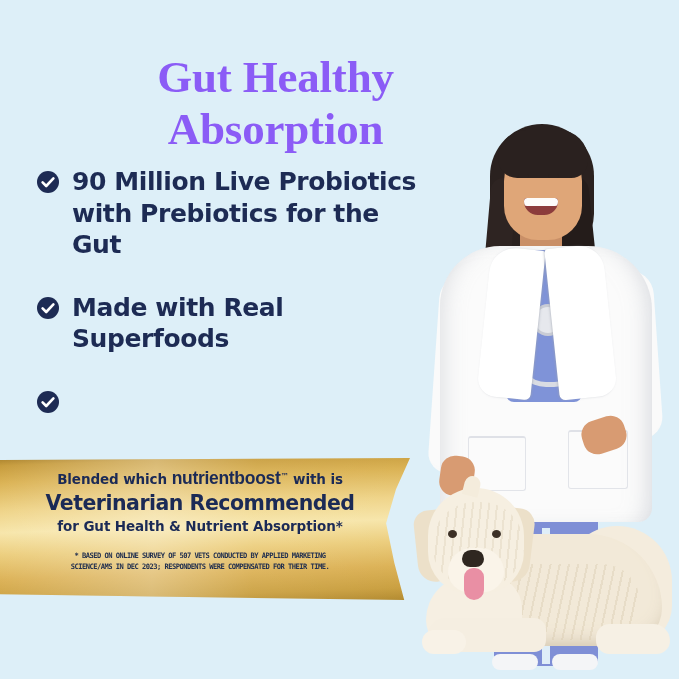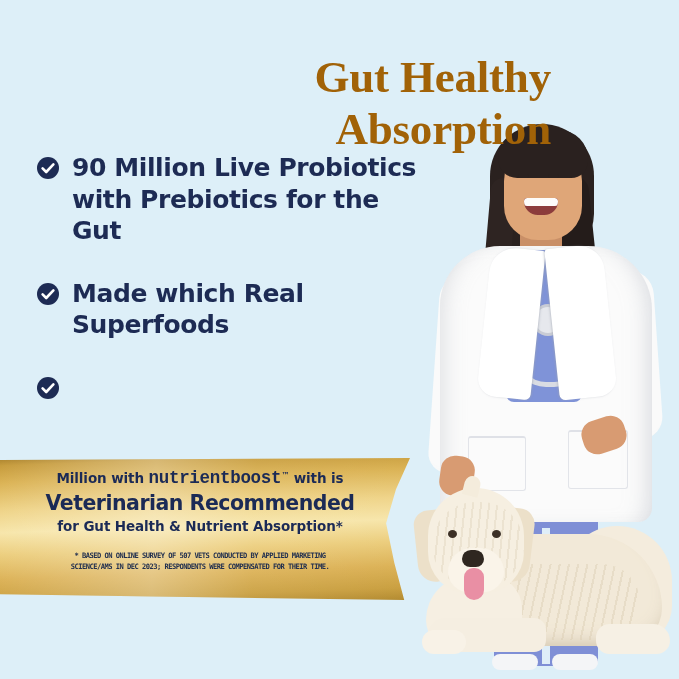--- a/index.html
+++ b/index.html
@@ -363,35 +363,35 @@
         rgba(212,198,170,.30) 0 2px,
         rgba(212,198,170,0) 2px 8px);
   }
 
   
   .headline {
     position: absolute;
     left: 0;
     top: 22px;
     width: 551px;
-    text-align: right;
+    text-align: center;
     font-family: "Liberation Serif", "DejaVu Serif", serif;
     font-weight: bold;
     font-size: 45px;
     line-height: 1.15;
-    color: #a16207;
+    color: #8b5cf6;
     letter-spacing: -0.2px;
   }
   .headline .line { display: block; }
 
   
   .bullets {
     position: absolute;
     left: 36px;
-    top: 152px;
+    top: 166px;
     width: 400px;
   }
   .bullet {
     display: flex;
     align-items: flex-start;
     margin-bottom: 31px;
   }
   .bullet .check-icon {
     flex: 0 0 auto;
     width: 24px;
@@ -451,21 +451,21 @@
     color: #1b2a56;
   }
   .ribbon-line1 {
     font-family: "DejaVu Sans", "Liberation Sans", sans-serif;
     font-weight: bold;
     font-size: 13.5px;
     letter-spacing: -0.1px;
     line-height: 1.3;
   }
   .ribbon-brand {
-    font-family: Liberation Mono, monospace;
+    font-family: Liberation Sans, sans-serif;
     font-weight: bold;
     font-size: 17.5px;
     letter-spacing: -0.3px;
     margin-top: 41px;
   }
   .ribbon-tm {
     font-size: 8px;
     vertical-align: super;
     font-family: "DejaVu Sans", "Liberation Sans", sans-serif;
   }
@@ -580,40 +580,40 @@
     </li>
 
     <li class="bullet">
       <span class="check-icon">
         <svg width="24" height="24" viewBox="0 0 24 24">
           <circle cx="12" cy="12" r="11" fill="#1d2b54"></circle>
           <path d="M6.6 12.4 L10.2 16 L17.4 8.4" fill="none" stroke="#ffffff" stroke-width="2.6" stroke-linecap="round" stroke-linejoin="round"></path>
         </svg>
       </span>
       <span class="bullet-text">
-        <span>Made which Real Superfoods</span>
+        <span>Made with Real Superfoods</span>
       </span>
     </li>
 
     <li class="bullet">
       <span class="check-icon">
         <svg width="24" height="24" viewBox="0 0 24 24">
           <circle cx="12" cy="12" r="11" fill="#1d2b54"></circle>
           <path d="M6.6 12.4 L10.2 16 L17.4 8.4" fill="none" stroke="#ffffff" stroke-width="2.6" stroke-linecap="round" stroke-linejoin="round"></path>
         </svg>
       </span>
     </li>
   </ul>
 
   <div class="ribbon">
     <div class="ribbon-shine"></div>
 
     <div class="ribbon-content">
       <div class="ribbon-line1">
-        <span>Million with</span>
+        <span>Blended which</span>
         <span class="ribbon-brand">nutrientboost</span><span class="ribbon-tm">™</span>
         <span>with is</span>
       </div>
       <div class="ribbon-line2">Veterinarian Recommended</div>
       <div class="ribbon-line3">for Gut Health &amp; Nutrient Absorption*</div>
     </div>
 
     <div class="ribbon-footnote">
       <div>* BASED ON ONLINE SURVEY OF 507 VETS CONDUCTED BY APPLIED MARKETING</div>
       <div>SCIENCE/AMS IN DEC 2023; RESPONDENTS WERE COMPENSATED FOR THEIR TIME.</div>

